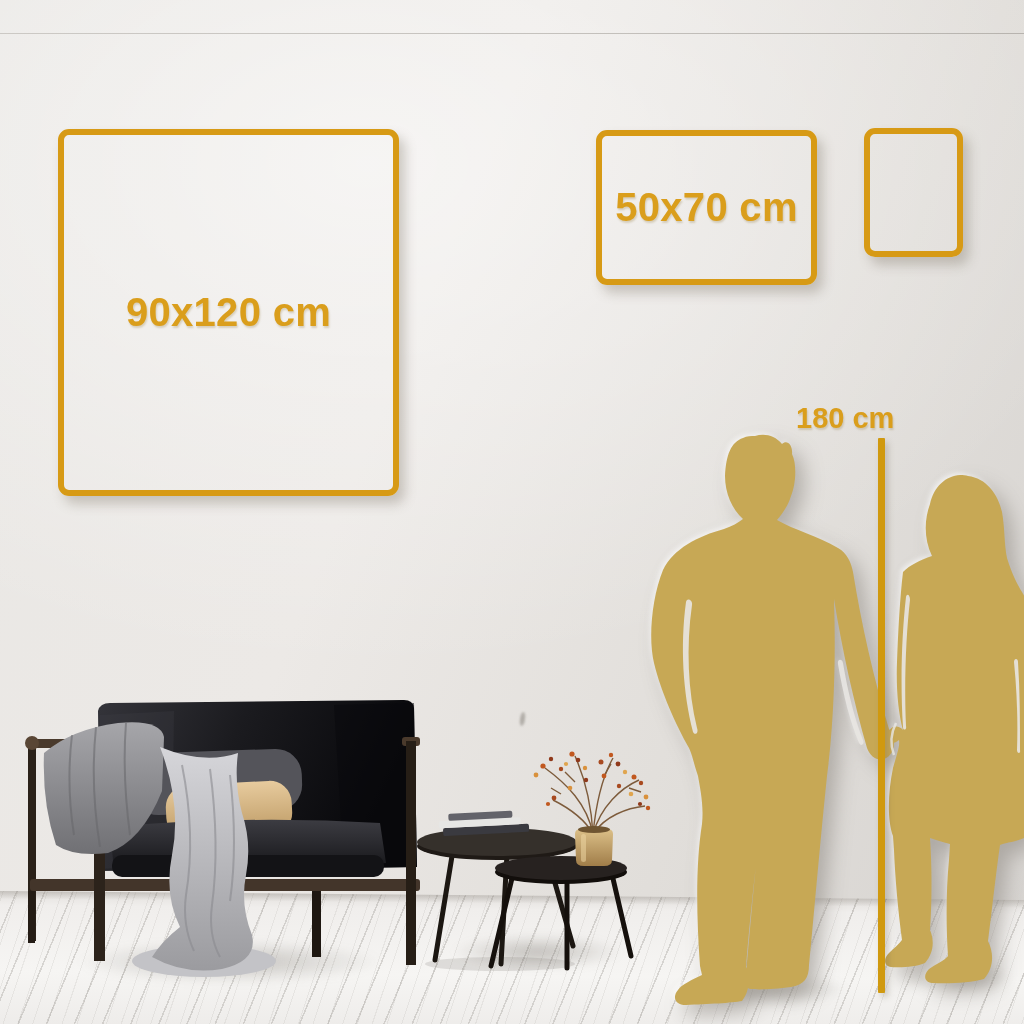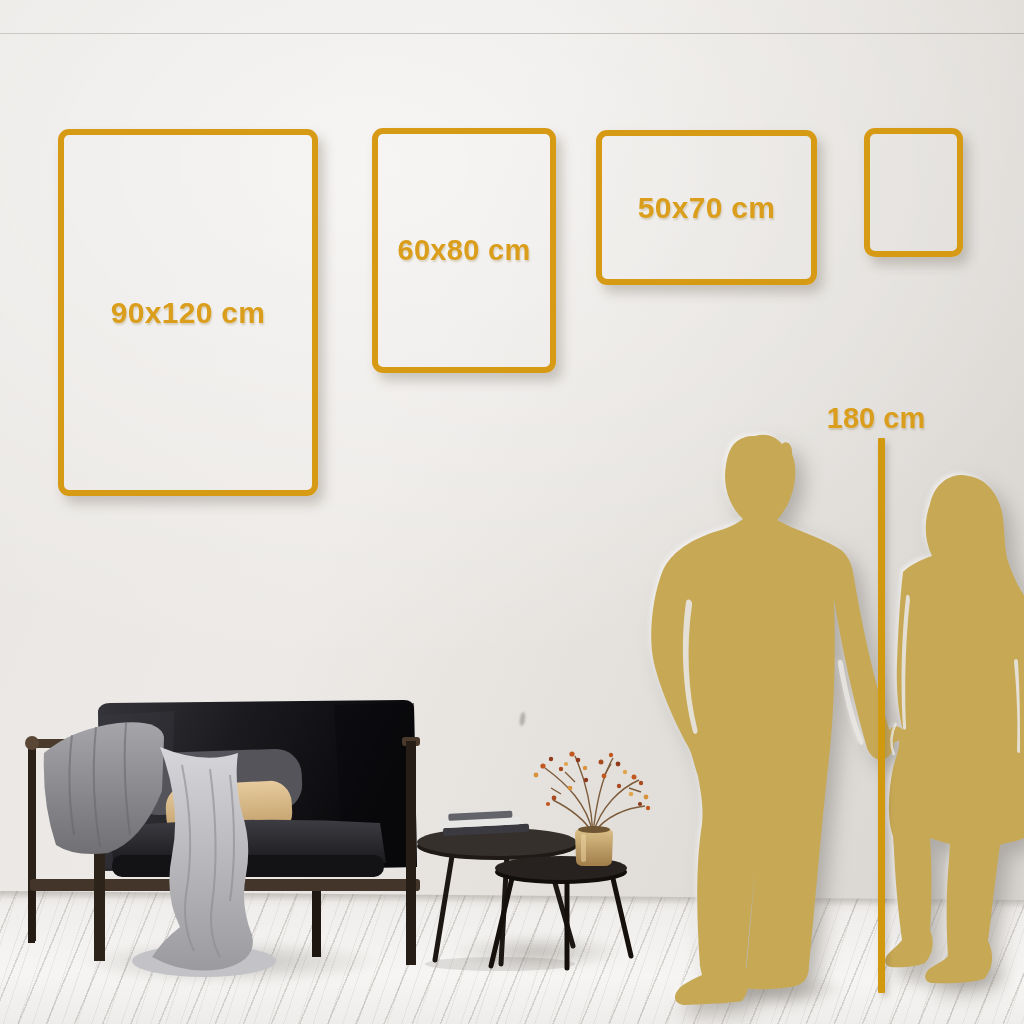--- a/index.html
+++ b/index.html
@@ -41,35 +41,35 @@
   .s-man{left:646px;top:966px;width:234px;height:46px;}
   .s-woman{left:878px;top:956px;width:154px;height:42px;}
 
   .size-frame{
     position:absolute;box-sizing:border-box;
     border:6px solid var(--gold-accent,#D79A15);border-radius:11px;
     box-shadow:6px 8px 12px rgba(105,95,78,.30);
     display:flex;align-items:center;justify-content:center;
   }
   .frame-label{
-    color:var(--gold-text,#DA9E1C);font-weight:800;font-size:30px;letter-spacing:.3px;
+    color:var(--gold-text,#DA9E1C);font-weight:800;font-size:40px;letter-spacing:.3px;
     white-space:nowrap;text-shadow:1px 2px 2px rgba(125,92,12,.22);
   }
-  .f1{left:58px;top:129px;width:260px;height:367px;}
+  .f1{left:58px;top:129px;width:341px;height:367px;}
   .f2{left:372px;top:128px;width:184px;height:245px;}
   .f2 .frame-label{font-size:29px;}
   .f3{left:596px;top:130px;width:221px;height:155px;}
   .f4g{position:absolute;left:864px;top:128px;width:99px;}
   .f4{position:relative;left:0;top:0;width:99px;height:129px;}
   .frame-label.below{
     position:absolute;left:50%;top:143px;transform:translateX(-50%);
     font-size:29px;text-align:center;
   }
   .height-label{
-    position:absolute;left:796px;top:402px;width:160px;text-align:center;
+    position:absolute;left:796px;top:402px;width:160px;text-align:left;
     color:var(--gold-text,#DA9E1C);font-weight:800;font-size:29px;
     text-shadow:1px 2px 2px rgba(125,92,12,.22);
   }
   .height-line{
     position:absolute;left:878px;top:438px;width:7px;height:555px;
     background:var(--measure-line,#D0990F);border-radius:1px;
     box-shadow:3px 4px 6px rgba(100,90,70,.28);
   }
   .svg-abs{position:absolute;}
   .couple{filter:drop-shadow(9px 10px 10px rgba(92,86,76,.40)) drop-shadow(-2px -2px 2px rgba(255,255,255,.65));}
@@ -233,23 +233,20 @@
     </g>
     <path d="M248,291 C243,301 242,313 246,323" stroke="#e8e6e3" stroke-width="2.5" fill="none" opacity=".85"></path>
   </svg>
 
   <div class="height-line"></div>
   <div class="height-label">180 cm</div>
 
   <div class="size-frame f1">
     <span class="frame-label">90x120 cm</span>
   </div>
-  <div class="size-frame f2">
-    <span class="frame-label">60x80 cm</span>
-  </div>
   <div class="size-frame f3">
     <span class="frame-label">50x70 cm</span>
   </div>
   <div class="f4g">
     <div class="size-frame f4"></div>
   </div>
 
 </div>
 
 </body></html>

